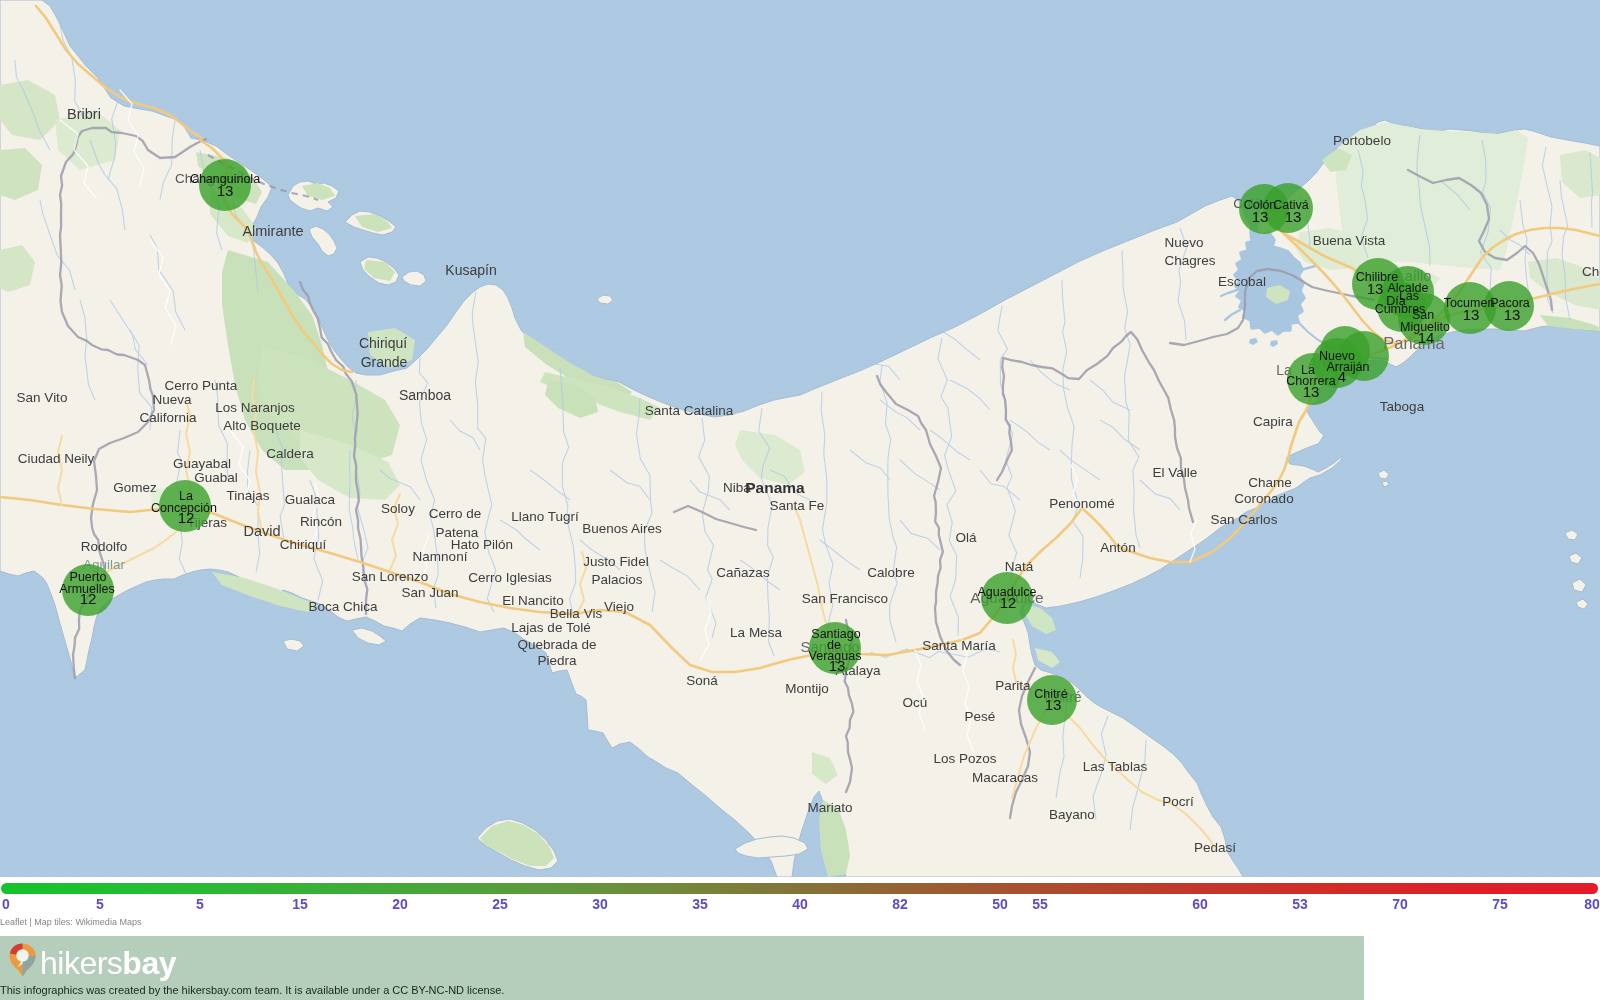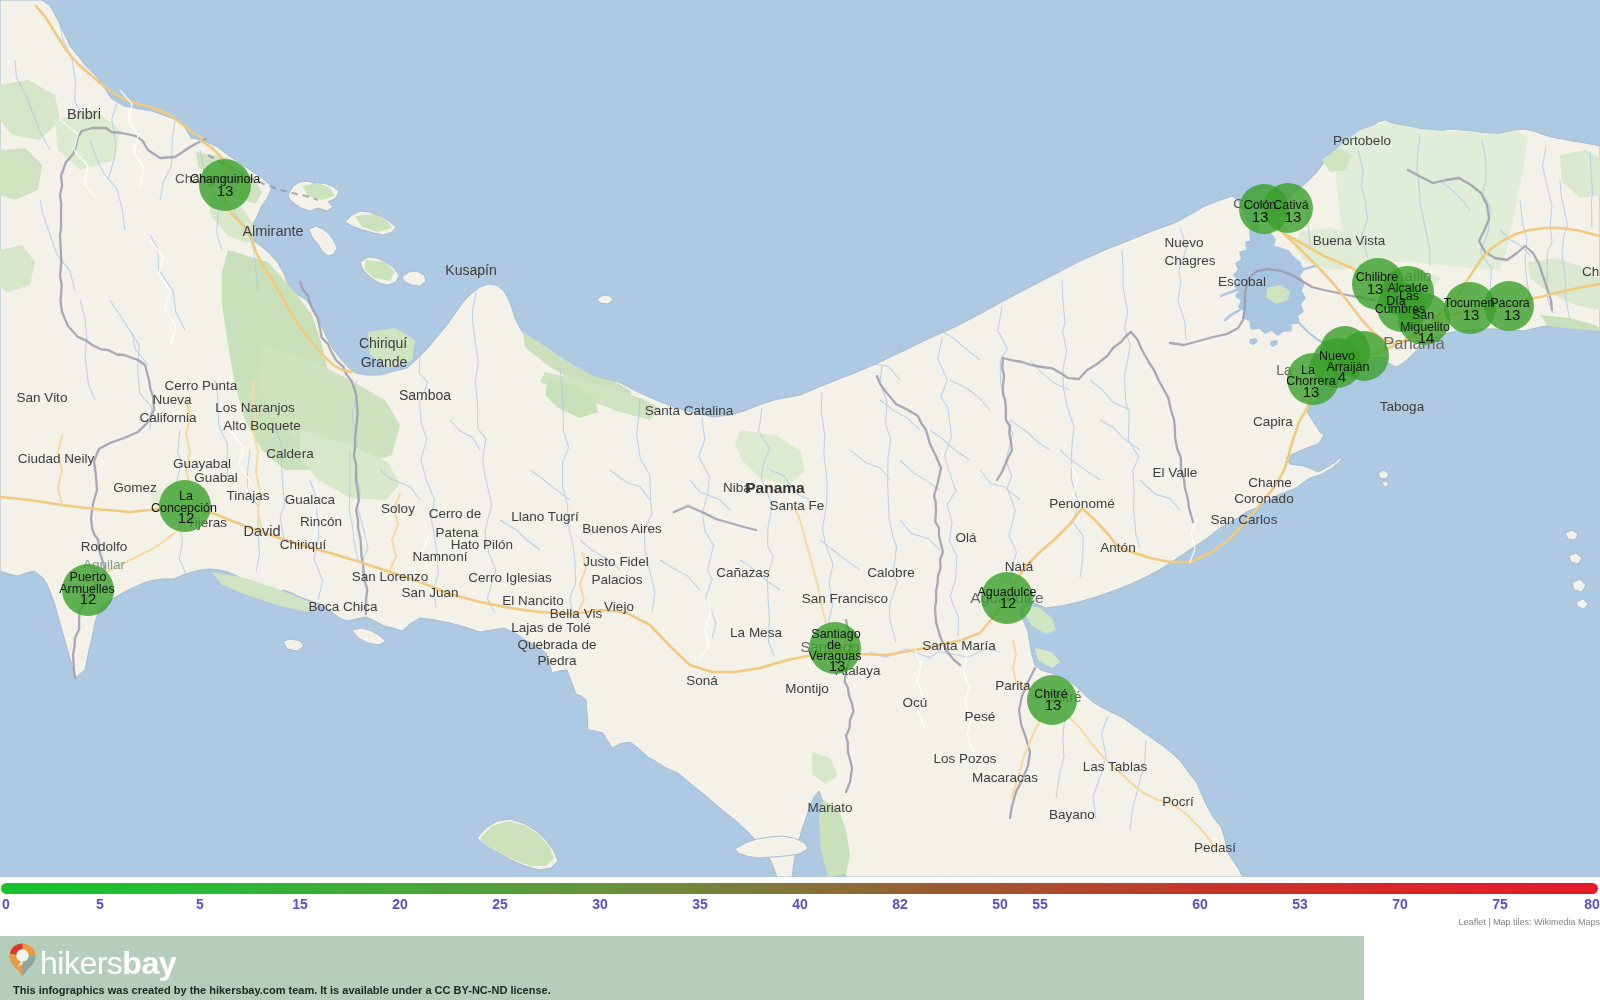--- a/index.html
+++ b/index.html
@@ -2,26 +2,26 @@
 <html><head>
 <meta charset="utf-8">
 <style>
 html,body{margin:0;padding:0}
 body{width:1600px;height:1000px;font-family:"Liberation Sans",sans-serif;overflow:hidden;background:#fff}
 #map{position:relative;width:1600px;height:877px;overflow:hidden}
 #scalewrap{position:relative;width:1600px;height:59px;background:#ffffff}
 #bar{position:absolute;left:1px;top:6px;width:1597px;height:11px;border-radius:6px;
  background:linear-gradient(to right,#15c32c 0%,#24bd32 10%,#35b236 18%,#47a83a 26%,#5d9a3b 34%,#71893b 42%,#857338 50%,#9a5e32 58%,#ae4a2e 66%,#c1382b 74%,#d22b28 83%,#de2027 92%,#e41b2a 100%)}
 .tick{position:absolute;top:19px;font-size:14px;font-weight:bold;color:#5a4ec6;transform:translateX(-50%)}
-#attr{position:absolute;top:40px;width:1600px;text-align:right;font-size:9px;color:#858585}
+#attr{position:absolute;top:40px;width:1600px;text-align:left;font-size:9px;color:#858585}
 #band{position:relative;width:1364px;height:64px;background:#b5cdbb}
 #logo{position:absolute;left:9px;top:7px}
 #logotext{position:absolute;left:40px;top:9px;font-size:32px;letter-spacing:-0.5px;color:#fff}
 #logotext b{font-weight:bold}
-#lic{position:absolute;left:13px;top:48px;font-size:11px;font-weight:bold;color:#16271c}
+#lic{position:absolute;left:0;top:48px;font-size:11px;font-weight:normal;color:#16271c}
 </style>
 </head>
 <body>
 <div id="map">
 <svg width="1600" height="877">
 <defs>
 <pattern id="sea" width="11" height="5.5" patternUnits="userSpaceOnUse">
 <rect width="11" height="5.5" fill="#aecae2"></rect>
 <path d="M0,3.6 L2.75,2.2 L5.5,3.6 L8.25,2.2 L11,3.6" stroke="#abc7e0" stroke-width="0.9" fill="none"></path>
 </pattern>

